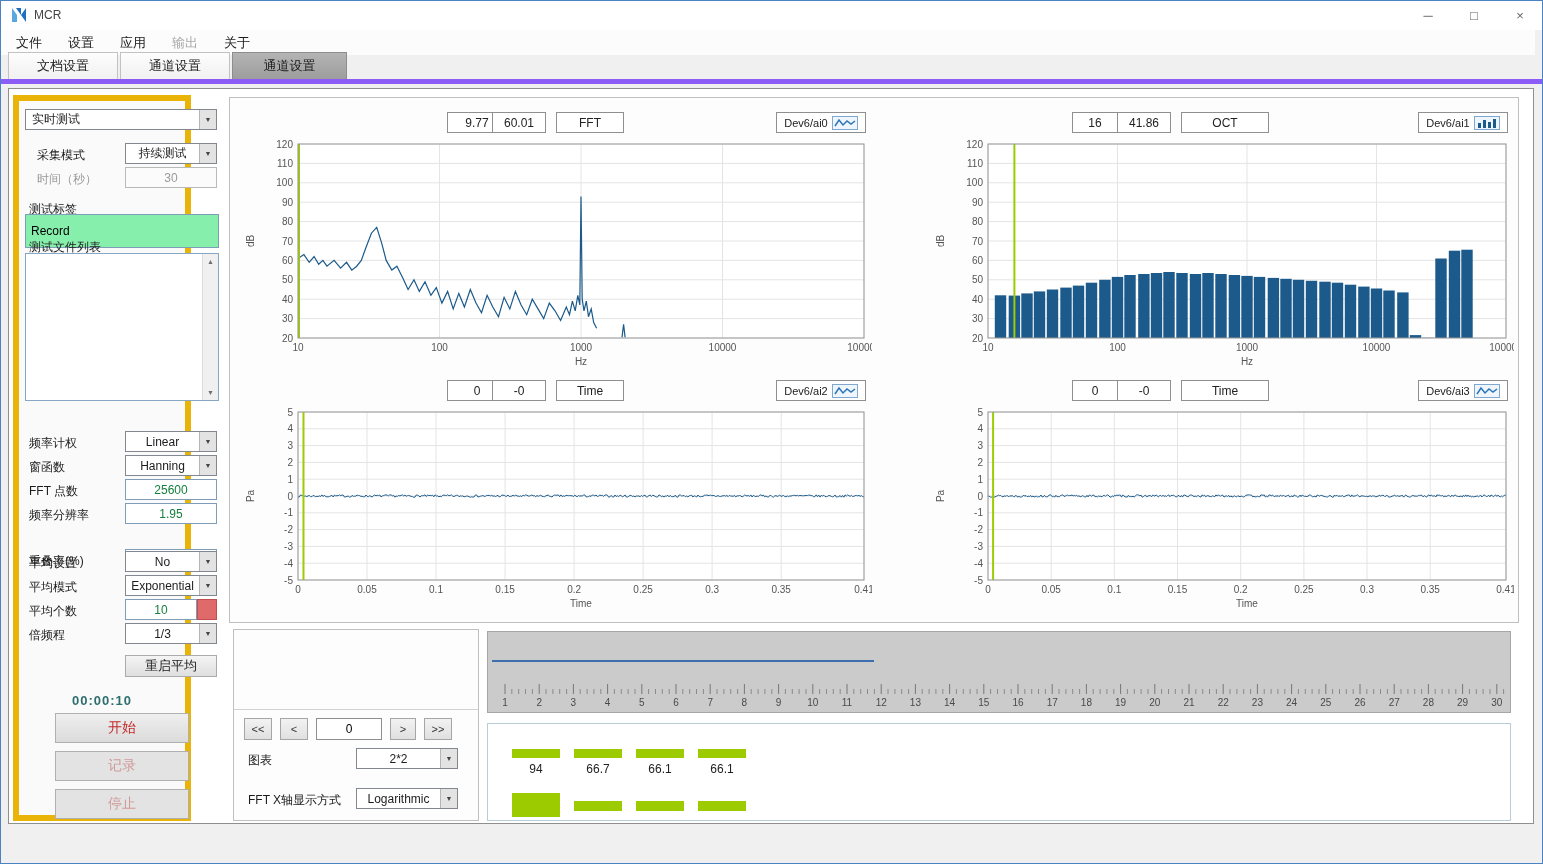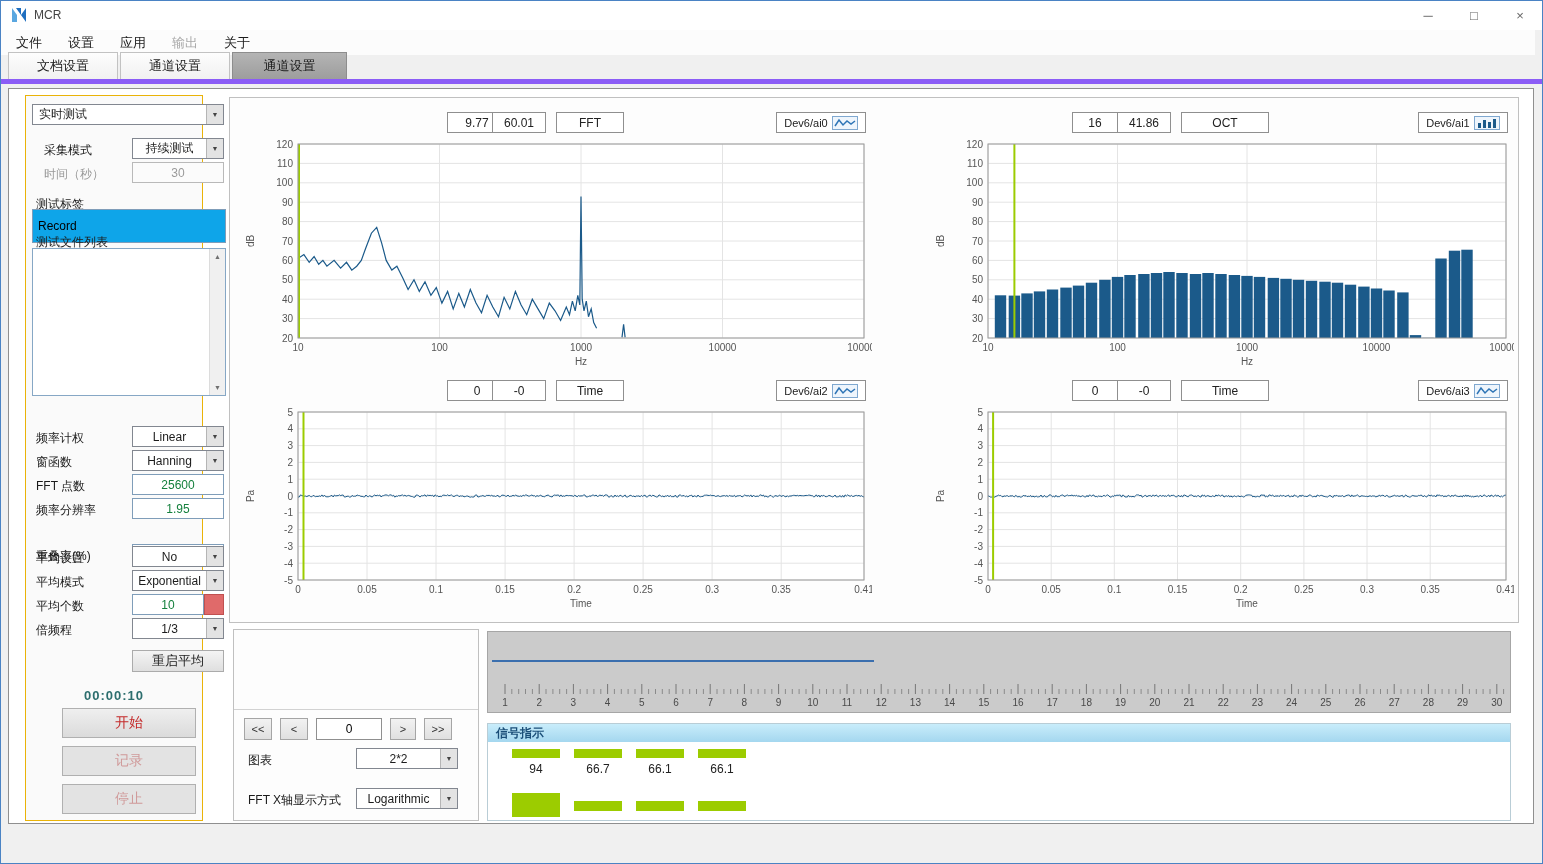--- a/index.html
+++ b/index.html
@@ -24,36 +24,36 @@
   .tab { width:110px; height:27px; background:linear-gradient(#fdfdfd,#f1f1f1); border:1px solid #c2c2c2;
          border-bottom:none; display:flex; align-items:center; justify-content:center; font-size:13px; }
   .tab.active { width:115px; background:linear-gradient(#b4b4b4,#9d9d9d); border-color:#8d8d8d; }
 
   
   .content { position:absolute; left:8px; top:88px; width:1526px; height:736px; background:#ffffff;
              border:1px solid #8f8f8f; }
 
   
   .sidebar { position:absolute; left:4px; top:6px; width:178px; height:726px; background:#fafafa;
-             border:1px solid #eab308;margin-left:12px; }
+             border:6px solid #eab308; }
   .srow { position:absolute; left:0; width:100%; height:22px; }
   .slabel { position:absolute; left:10px; top:4px; white-space:nowrap; }
   .slabel.disabled { color:#9a9a9a; }
   .combo { position:absolute; height:21px; border:1px solid #828790; background:#fff; display:flex; align-items:stretch; }
   .combo-val { flex:1; display:flex; align-items:center; justify-content:center; font-size:12px; overflow:hidden; white-space:nowrap; }
   .combo-arrow { width:17px; background:#e3e3e3; border-left:1px solid #b5b5b5; display:flex;
                  align-items:center; justify-content:center; font-size:7px; color:#444; }
   .ctl { left:106px; width:92px; top:0; }
   .tin { position:absolute; left:106px; top:0; width:92px; height:21px; border:1px solid #7f9db9;
          text-align:center; font-size:12px; font-family:inherit; background:#fff; color:#15803d; }
   .tin:disabled { color:#9a9a9a; background:#fbfbfb; border-color:#b9b9b9; }
   .red-ind { position:absolute; left:178px; top:0; width:20px; height:21px; background:#e06a6a; border:1px solid #c05050; }
   .tin.short { width:72px; }
   .full-input { position:absolute; left:6px; width:194px; height:21px; border:1px solid #7f9db9;
-                font-size:12px; font-family:inherit; padding:16px 5px; background:#0ea5e9; }
+                font-size:12px; font-family:inherit; padding:16px 5px; background:#86efac; }
   .listbox { position:absolute; left:6px; top:152px; width:194px; height:148px; background:#fff;
              border:1px solid #86a7c5; }
   .lb-scroll { position:absolute; right:0; top:0; bottom:0; width:16px; background:#f0f0f0; border-left:1px solid #dcdcdc; }
   .lb-arrow { position:absolute; left:0; width:100%; height:15px; display:flex; align-items:center;
               justify-content:center; font-size:7px; color:#707070; background:#f0f0f0; }
   .lb-arrow.up { top:0; } .lb-arrow.down { bottom:0; }
   .sbtn { position:absolute; left:106px; width:92px; height:22px; background:linear-gradient(#f4f4f4,#dfdfdf);
           border:1px solid #ababab; display:flex; align-items:center; justify-content:center; font-size:13px; }
   .timer { position:absolute; top:592px; left:0; width:100%; text-align:center; font-size:13px;
            font-weight:bold; color:#2d6e6e; letter-spacing:1px; }
@@ -700,23 +700,20 @@
         <line x1="988.3" y1="57" x2="988.3" y2="62" stroke="#8a8a8a"></line>
         <line x1="995.1" y1="57" x2="995.1" y2="62" stroke="#8a8a8a"></line>
         <line x1="1002.0" y1="57" x2="1002.0" y2="62" stroke="#8a8a8a"></line>
         <line x1="1008.8000000000001" y1="52" x2="1008.8000000000001" y2="62" stroke="#777"></line>
         <text class="rtick" x="1008.8000000000001" y="74" text-anchor="middle">30</text>
         <line x1="1015.6" y1="57" x2="1015.6" y2="62" stroke="#8a8a8a"></line>
       </svg>
   </div>
 
   <div class="signal-panel">
-    <div class="signal-header">
-      <span>信号指示</span>
-    </div>
     <div class="meter-bar" style="left:24px;"></div>
     <div class="meter-bar" style="left:86px;"></div>
     <div class="meter-bar" style="left:148px;"></div>
     <div class="meter-bar" style="left:210px;"></div>
     <div class="meter-val" style="left:24px;">94</div>
     <div class="meter-val" style="left:86px;">66.7</div>
     <div class="meter-val" style="left:148px;">66.1</div>
     <div class="meter-val" style="left:210px;">66.1</div>
     <div class="meter-block tall" style="left:24px;"></div>
     <div class="meter-block" style="left:86px;"></div>

